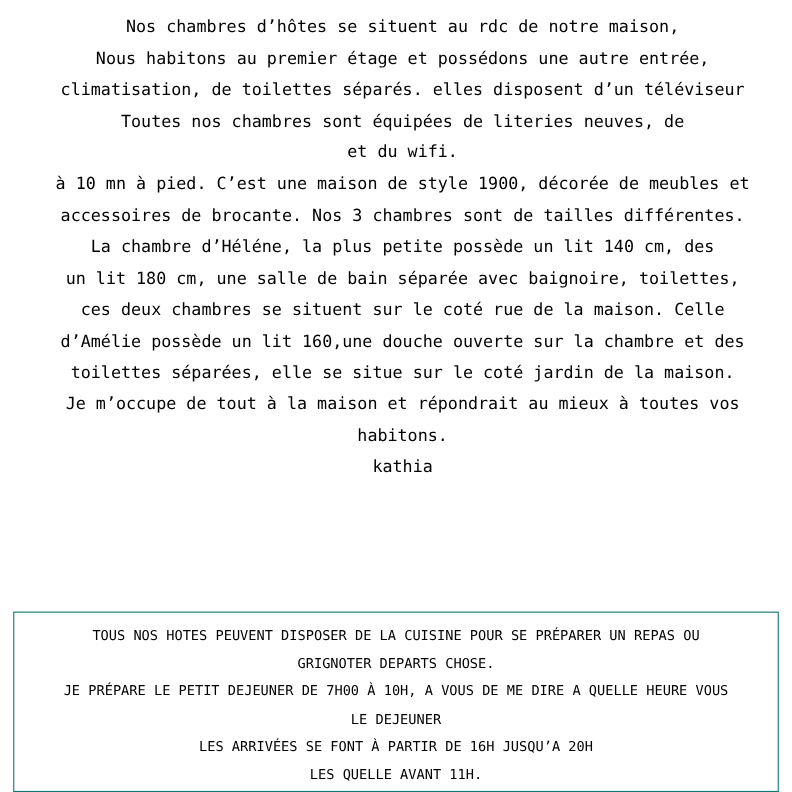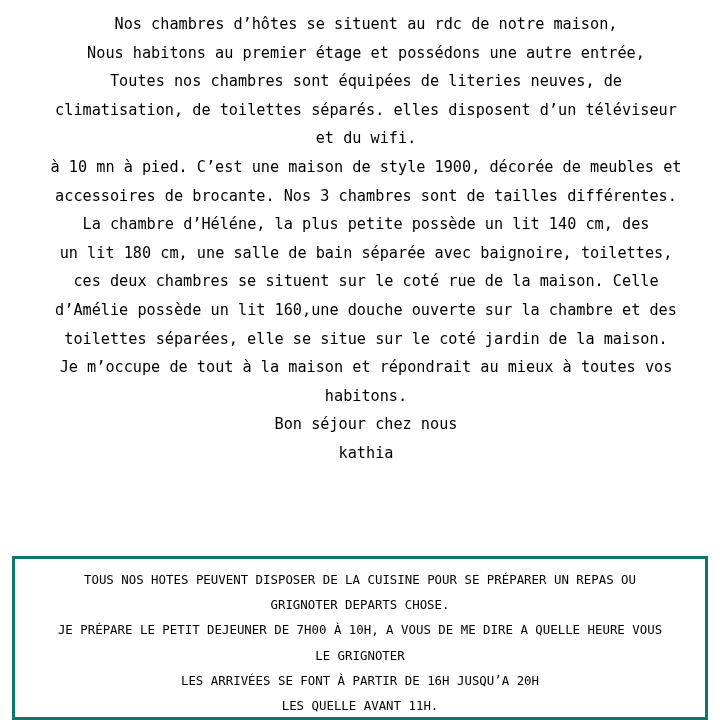--- a/index.html
+++ b/index.html
@@ -29,21 +29,21 @@
   }
   .main-text p {
     margin: 0;
     white-space: nowrap;
   }
   .boxed {
     position: absolute;
     left: 12px;
     right: 12px;
     top: 556px;
-    border: 3px solid #0f766e;
+    border: 1px solid #0f766e;
     box-sizing: border-box;
     padding: 8px 2px 4px 2px;
     font-size: 12.4px;
     line-height: 25.2px;
     text-align: center;
     overflow: hidden;
     height: 164px;
   }
   .boxed p {
     margin: 0;
@@ -51,39 +51,38 @@
   }
 </style>
 </head>
 <body>
 
 <div class="page">
 
   <div class="main-text">
     <p>Nos chambres d’hôtes se situent au rdc de notre maison,</p>
     <p>Nous habitons au premier étage et possédons une autre entrée,</p>
+    <p>climatisation, de toilettes séparés. elles disposent d’un téléviseur</p>
     <p>Toutes nos chambres sont équipées de literies neuves, de</p>
-    <p>climatisation, de toilettes séparés. elles disposent d’un téléviseur</p>
     <p>et du wifi.</p>
     <p>à 10 mn à pied. C’est une maison de style 1900, décorée de meubles et</p>
     <p>accessoires de brocante. Nos 3 chambres sont de tailles différentes.</p>
     <p>La chambre d’Héléne, la plus petite possède un lit 140 cm, des</p>
     <p>un lit 180 cm, une salle de bain séparée avec baignoire, toilettes,</p>
     <p>ces deux chambres se situent sur le coté rue de la maison. Celle</p>
     <p>d’Amélie possède un lit 160,une douche ouverte sur la chambre et des</p>
     <p>toilettes séparées, elle se situe sur le coté jardin de la maison.</p>
     <p>Je m’occupe de tout à la maison et répondrait au mieux à toutes vos</p>
     <p>habitons.</p>
-    <p>Bon séjour chez nous</p>
     <p>kathia</p>
   </div>
 
   <div class="boxed">
     <p>TOUS NOS HOTES PEUVENT DISPOSER DE LA CUISINE POUR SE PRÉPARER UN REPAS OU</p>
     <p>GRIGNOTER DEPARTS CHOSE.</p>
     <p>JE PRÉPARE LE PETIT DEJEUNER DE 7H00 À 10H, A VOUS DE ME DIRE A QUELLE HEURE VOUS</p>
-    <p>LE GRIGNOTER</p>
+    <p>LE DEJEUNER</p>
     <p>LES ARRIVÉES SE FONT À PARTIR DE 16H JUSQU’A 20H</p>
     <p>LES QUELLE AVANT 11H.</p>
     <p>UN PARKING DEUX PLACES EST DISPONIBLE À L’INTÉRIEUR DE LA MAISON (LA PLACE N’EST</p>
   </div>
 
 </div>
 
 </body></html>

